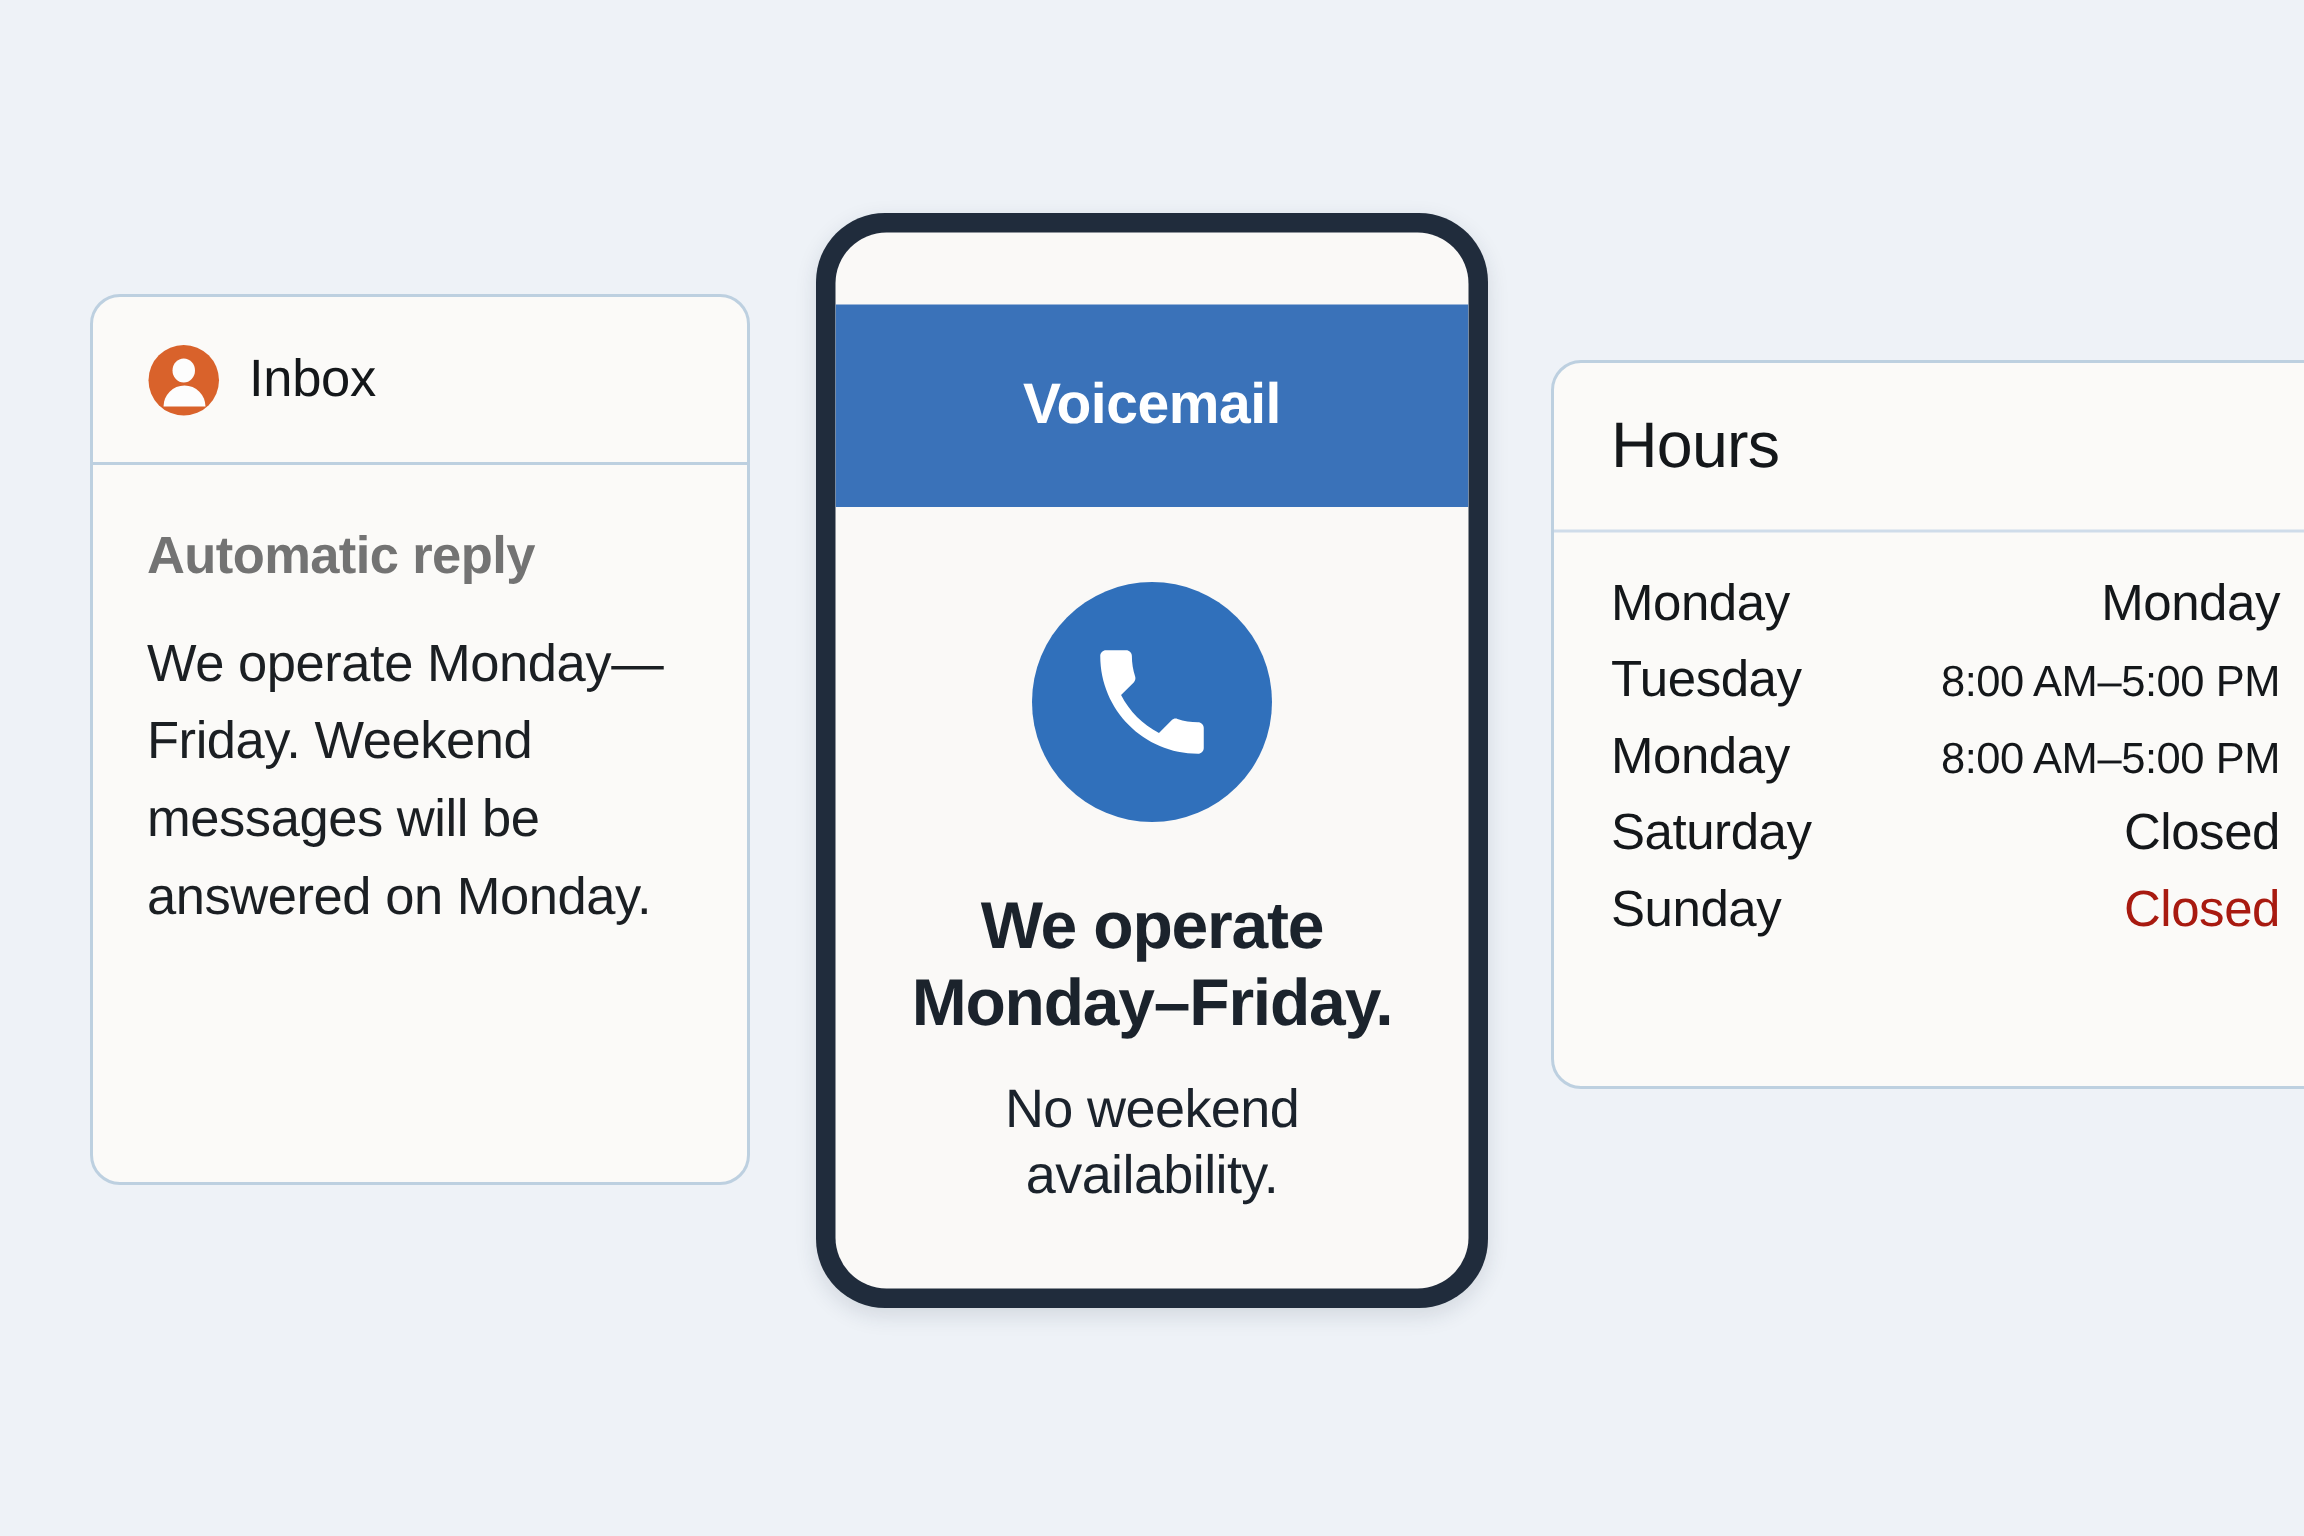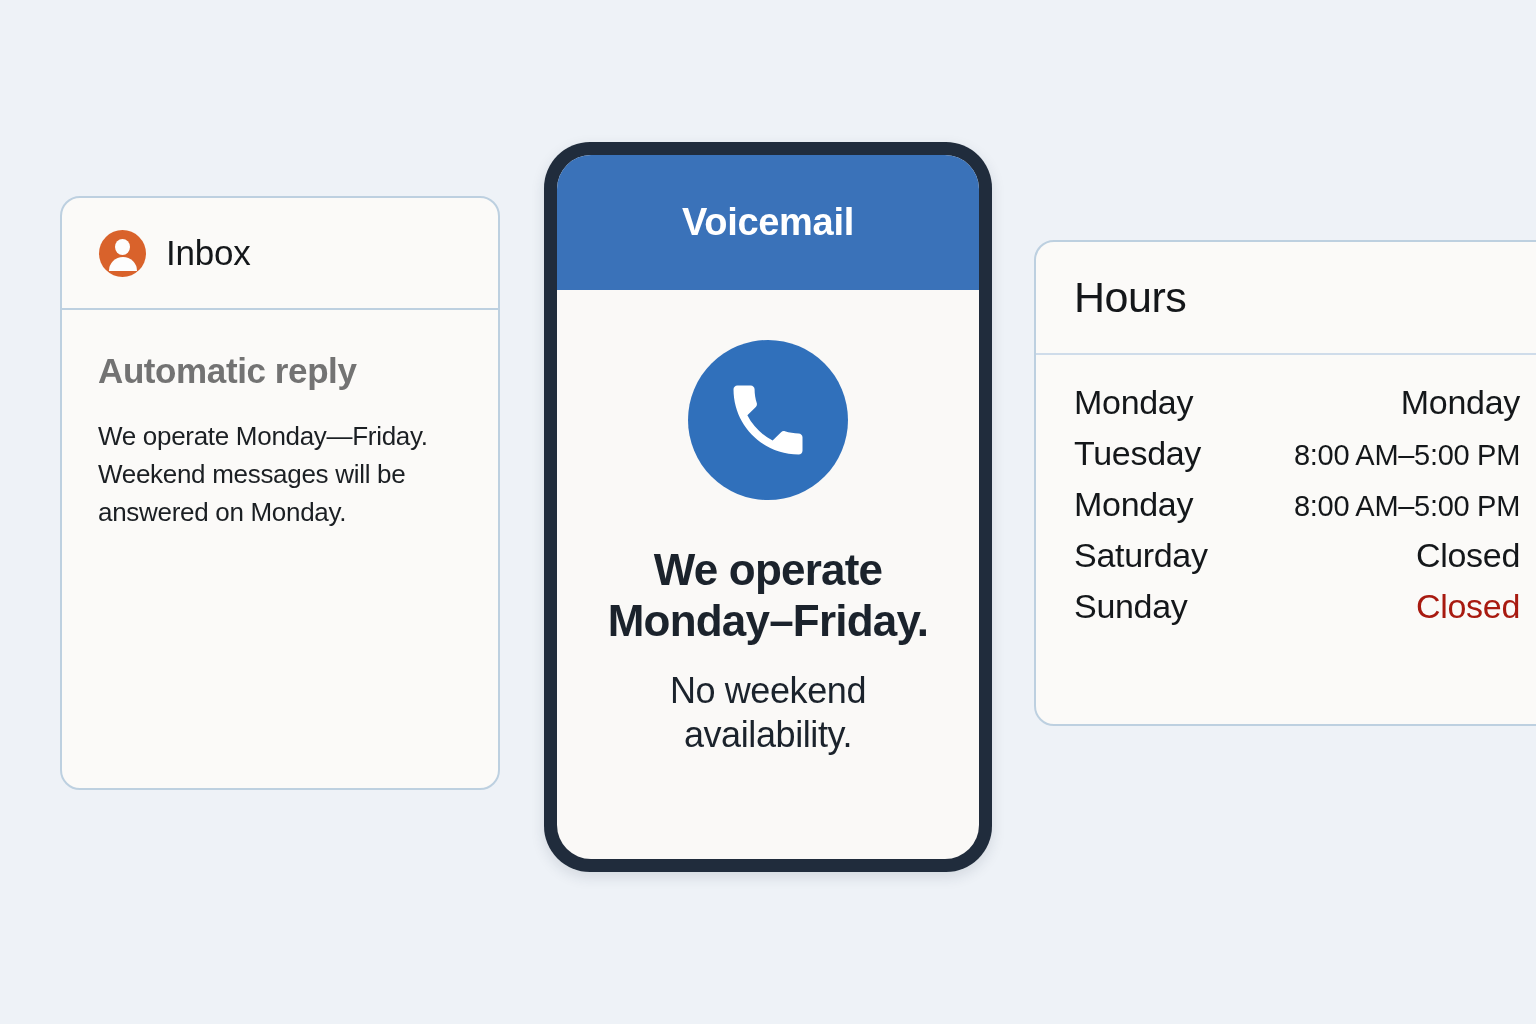--- a/index.html
+++ b/index.html
@@ -84,21 +84,21 @@
   }
   .inbox-heading {
     font-size: 35px;
     font-weight: bold;
     color: #737373;
     letter-spacing: -0.4px;
     margin: 0 0 26px 0;
     line-height: 1.1;
   }
   .inbox-paragraph {
-    font-size: 26px;
+    font-size: 35px;
     line-height: 1.48;
     color: #1b1f23;
     margin: 0;
     letter-spacing: -0.3px;
   }
 
   
   #phone {
     position: absolute;
     left: 544px;
@@ -121,20 +121,21 @@
     display: flex;
     flex-direction: column;
   }
   .phone-topbar {
     background: #3a72b9;
     height: 135px;
     flex: 0 0 auto;
     display: flex;
     align-items: center;
     justify-content: center;
+    margin-top: 48px;
   }
   .phone-topbar-title {
     color: #ffffff;
     font-size: 38px;
     font-weight: bold;
     letter-spacing: -0.3px;
   }
   .phone-content {
     flex: 1 1 auto;
     display: flex;

